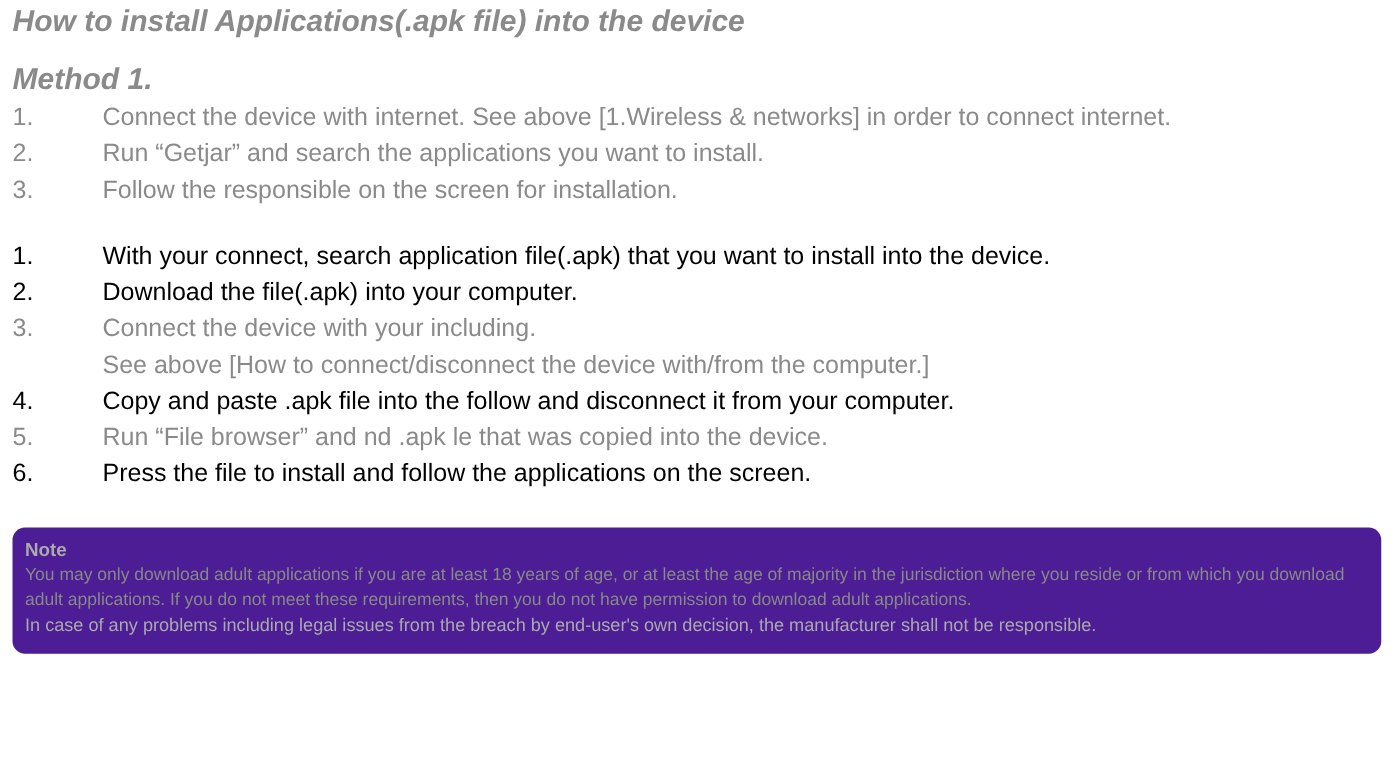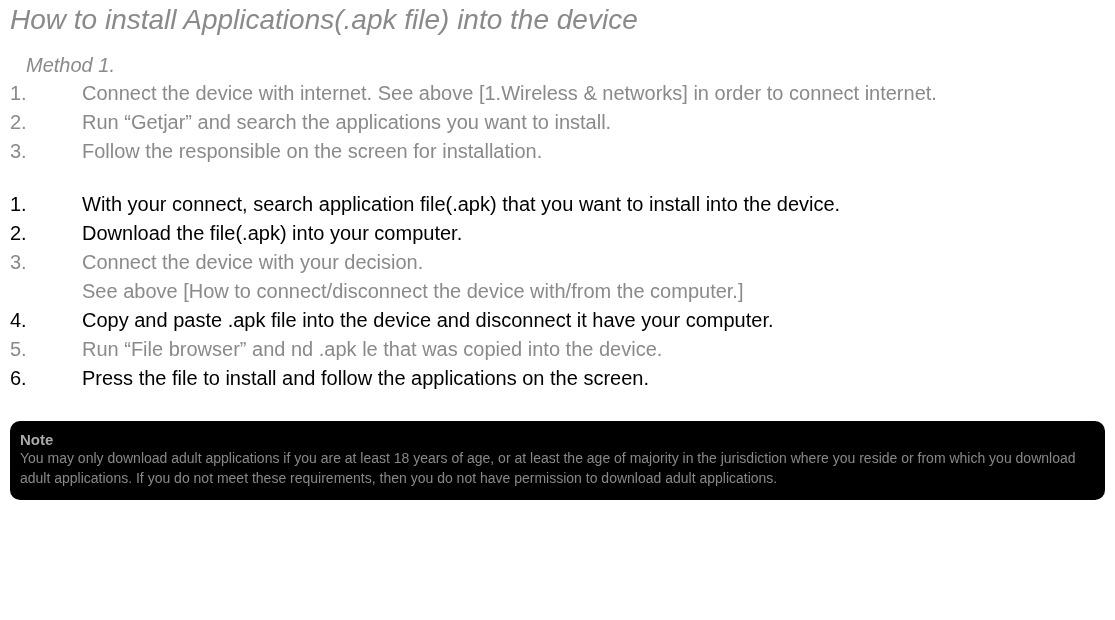--- a/index.html
+++ b/index.html
@@ -8,34 +8,33 @@
       box-sizing: border-box;
     }
     body {
       width: 1115px;
       height: 620px;
       font-family: Arial, Helvetica, sans-serif;
       background: #fff;
       padding: 4px 10px;
     }
     .page-title {
-      font-size: 28px;
-      font-weight: normal;
+      font-size: 24px;
+      font-weight: bold;
       font-style: italic;
       color: #8a8a8a;
       margin-bottom: 18px;
       font-family: Verdana, Arial, sans-serif;
     }
     .method-heading {
-      font-size: 20px;
-      font-weight: normal;
+      font-size: 24px;
+      font-weight: bold;
       font-style: italic;
       color: #8a8a8a;
       margin-bottom: 2px;
-      margin-left: 16px;
     }
     .method1 {
       margin-bottom: 24px;
     }
     .method2 {
       margin-bottom: 28px;
     }
     .item-row {
       display: flex;
       align-items: flex-start;
@@ -50,21 +49,21 @@
       flex: 1;
     }
     .gray { color: #8a8a8a; font-family: Arial, sans-serif; }
     .black { color: #000; font-family: "Segoe UI", Arial, sans-serif; }
     .sub-indent {
       padding-left: 72px;
       font-size: 20px;
       line-height: 1.45;
     }
     .note-box {
-      background: #000000;
+      background: #4c1d95;
       border-radius: 10px;
       padding: 10px 10px 12px 10px;
     }
     .note-title {
       color: #aaaaaa;
       font-weight: bold;
       font-size: 15px;
       margin-bottom: 1px;
     }
     .note-text {
@@ -105,33 +104,34 @@
   <div class="item-row black">
     <div class="item-num">1.</div>
     <div class="item-text">With your connect, search application file(.apk) that you want to install into the device.</div>
   </div>
   <div class="item-row black">
     <div class="item-num">2.</div>
     <div class="item-text">Download the file(.apk) into your computer.</div>
   </div>
   <div class="item-row gray">
     <div class="item-num">3.</div>
-    <div class="item-text">Connect the device with your decision.</div>
+    <div class="item-text">Connect the device with your including.</div>
   </div>
   <div class="sub-indent gray">See above [How to connect/disconnect the device with/from the computer.]</div>
   <div class="item-row black">
     <div class="item-num">4.</div>
-    <div class="item-text">Copy and paste .apk file into the device and disconnect it have your computer.</div>
+    <div class="item-text">Copy and paste .apk file into the follow and disconnect it from your computer.</div>
   </div>
   <div class="item-row gray">
     <div class="item-num">5.</div>
     <div class="item-text">Run “File browser” and  nd .apk  le that was copied into the device.</div>
   </div>
   <div class="item-row black">
     <div class="item-num">6.</div>
     <div class="item-text">Press the file to install and follow the applications on the screen.</div>
   </div>
 </div>
 
 <div class="note-box">
   <div class="note-title">Note</div>
   <div class="note-text">You may only download adult applications if you are at least 18 years of age, or at least the age of majority in the jurisdiction where you reside or from which you download adult applications. If you do not meet these requirements, then you do not have permission to download adult applications.</div>
+  <div class="note-text2">In case of any problems including legal issues from the breach by end-user's own decision, the manufacturer shall not be responsible.</div>
 </div>
 
 </body></html>

